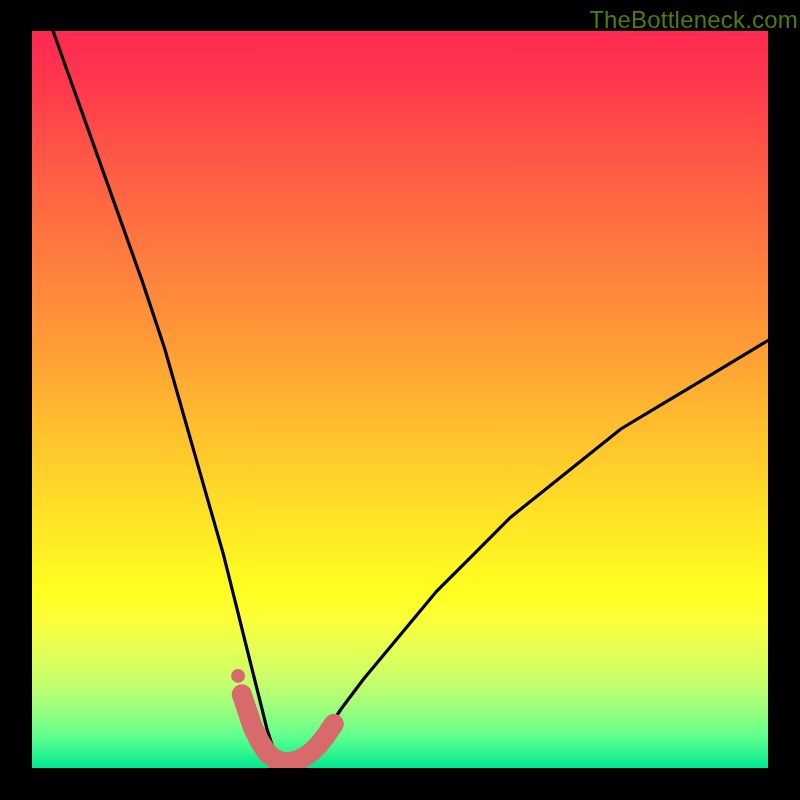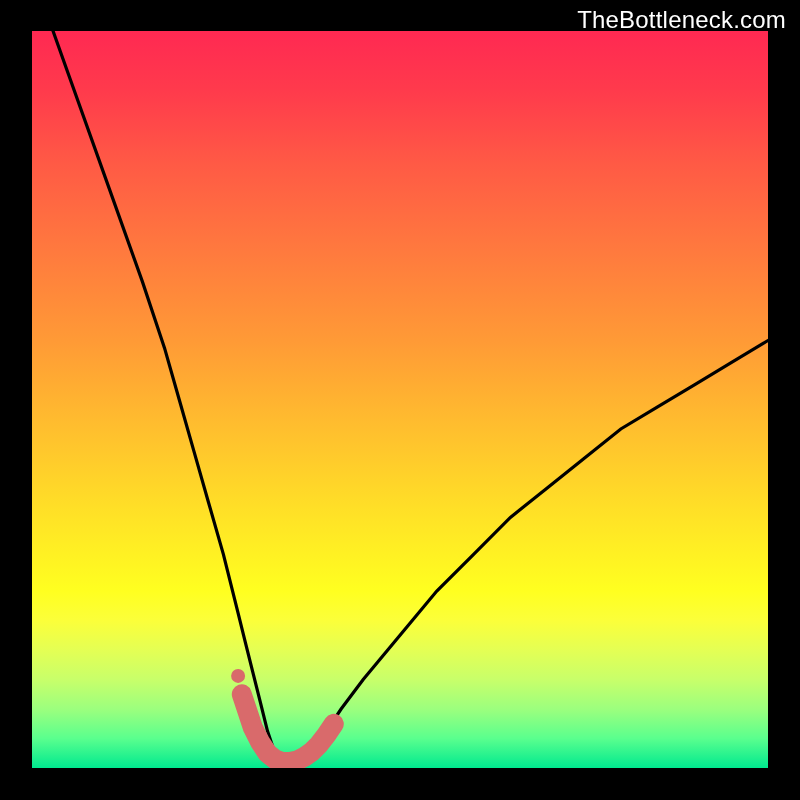--- a/index.html
+++ b/index.html
@@ -41,22 +41,22 @@
       #c8ff6a 88%,
       #9cff7e 92%,
       #5aff8e 96%,
       #00e98f 100%
     );
     overflow: hidden;
   }
   .watermark {
     position: absolute;
     top: 6px;
-    right: 14px;
-    color: #ffffff;
+    right: 2px;
+    color: #4d7c0f;
     font-size: 24px;
     letter-spacing: 0.2px;
     font-weight: 400;
   }
   svg.overlay {
     position: absolute;
     left: 0;
     top: 0;
     width: 736px;
     height: 737px;

